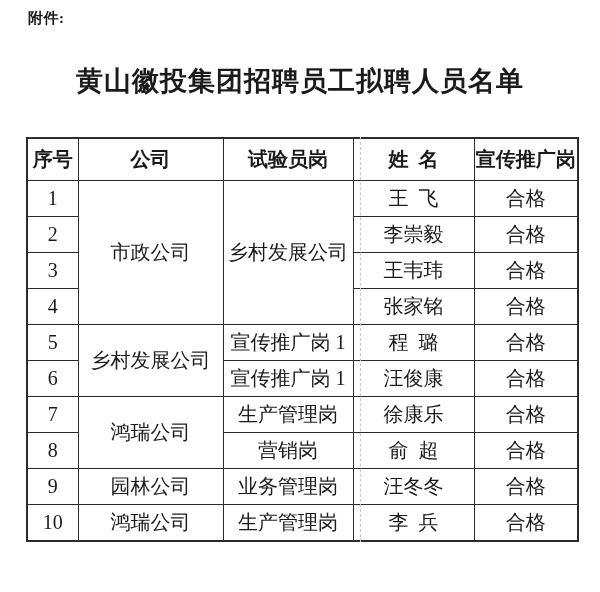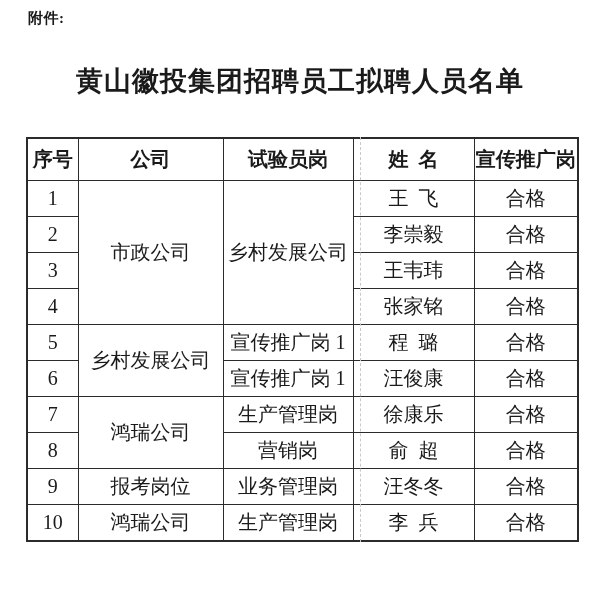--- a/index.html
+++ b/index.html
@@ -144,21 +144,21 @@
         <td>合格</td>
       </tr>
       <tr>
         <td class="seq-cell">8</td>
         <td>营销岗</td>
         <td>俞  超</td>
         <td>合格</td>
       </tr>
       <tr>
         <td class="seq-cell">9</td>
-        <td>报考岗位</td>
+        <td>园林公司</td>
         <td>业务管理岗</td>
         <td>汪冬冬</td>
         <td>合格</td>
       </tr>
       <tr>
         <td class="seq-cell">10</td>
         <td>鸿瑞公司</td>
         <td>生产管理岗</td>
         <td>李  兵</td>
         <td>合格</td>

